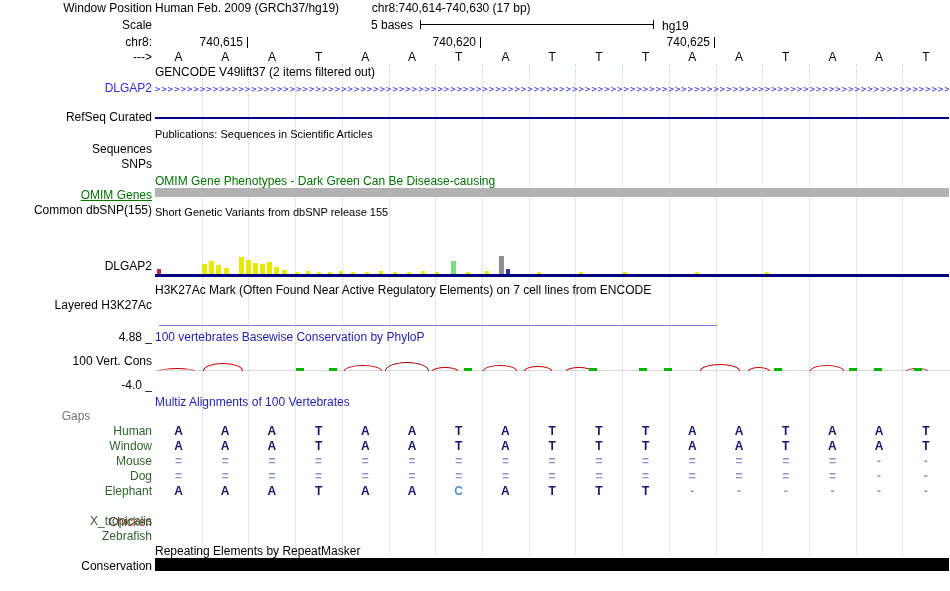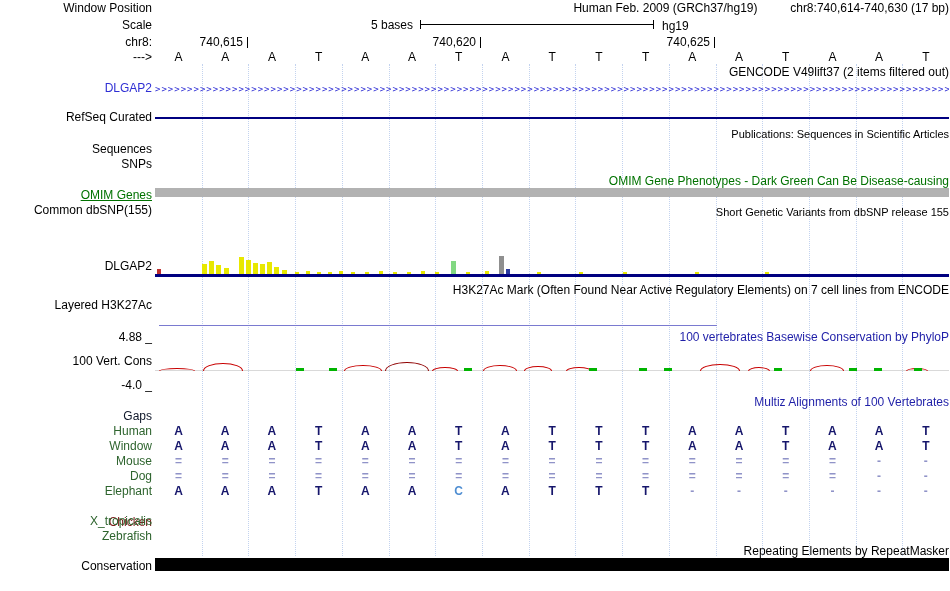--- a/index.html
+++ b/index.html
@@ -1,20 +1,20 @@
 <!DOCTYPE html>
 <html><head>
 <meta charset="utf-8">
 <style>
   *{box-sizing:border-box;margin:0;padding:0}
   body{font-family:"Liberation Sans",sans-serif;background:#fff}
   #browser{position:relative;width:950px;height:591px;background:#fff;overflow:hidden;font-size:12px;color:#000}
   .lbl{position:absolute;left:0;width:152px;text-align:right;white-space:nowrap;line-height:13px}
   #track-area{position:absolute;left:155px;top:0;width:794px;height:591px}
-  .ctitle{position:absolute;left:0;width:100%;text-align:right;line-height:13px;white-space:nowrap}
+  .ctitle{position:absolute;left:0;width:100%;text-align:left;line-height:13px;white-space:nowrap}
   .small{font-size:11px}
   .cell{position:absolute;width:47px;text-align:center;line-height:13px}
   .mz{font-weight:bold}
   .guide{position:absolute;top:64px;height:492px;width:0;border-left:1px dotted #c3d3ef}
   .rtick-label{position:absolute;top:36px;width:78px;text-align:right;line-height:13px}
   .rtick{position:absolute;top:37px;width:1px;height:11px;background:#000}
   .fill{position:absolute;top:0;left:0;width:100%;height:100%}
   #gencode-row{position:absolute;top:83px;left:0;width:100%;height:12px;line-height:12px;overflow:hidden;
     font-family:"DejaVu Sans Mono",monospace;font-size:9px;letter-spacing:1px;white-space:nowrap}
 </style>
@@ -32,21 +32,21 @@
   <div class="lbl" style="top:143px">Sequences</div>
   <div class="lbl" style="top:158px">SNPs</div>
   <div class="lbl" style="top: 189px; color: rgb(0, 114, 0); text-decoration: underline;">OMIM Genes</div>
   <div class="lbl" style="top:204px">Common dbSNP(155)</div>
   <div class="lbl" style="top:260px">DLGAP2</div>
   <div class="lbl" style="top:299px">Layered H3K27Ac</div>
   <div class="lbl" style="top:331px">4.88 _</div>
   <div class="lbl" style="top:355px">100 Vert. Cons</div>
   <div class="lbl" style="top:379px">-4.0 _</div>
   <div id="species-labels">
-      <div class="lbl" style="top: 410px; color: #0f172a;">Gaps</div>
+      <div class="lbl" style="top: 410px; color: #737373; text-align: center;">Gaps</div>
       <div class="lbl" style="top: 425px; color: rgb(46, 100, 46);">Human</div>
       <div class="lbl" style="top: 440px; color: rgb(46, 100, 46);">Window</div>
       <div class="lbl" style="top: 455px; color: rgb(46, 100, 46);">Mouse</div>
       <div class="lbl" style="top: 470px; color: rgb(46, 100, 46);">Dog</div>
       <div class="lbl" style="top: 485px; color: rgb(46, 100, 46);">Elephant</div>
       <div class="lbl" style="top: 516px; color: #7f1d1d;">Chicken</div>
       <div class="lbl" style="top: 515px; color: rgb(46, 100, 46);">X_tropicalis</div>
       <div class="lbl" style="top: 530px; color: rgb(46, 100, 46);">Zebrafish</div>
     </div>
   <div class="lbl" style="top:560px">Conservation</div>

